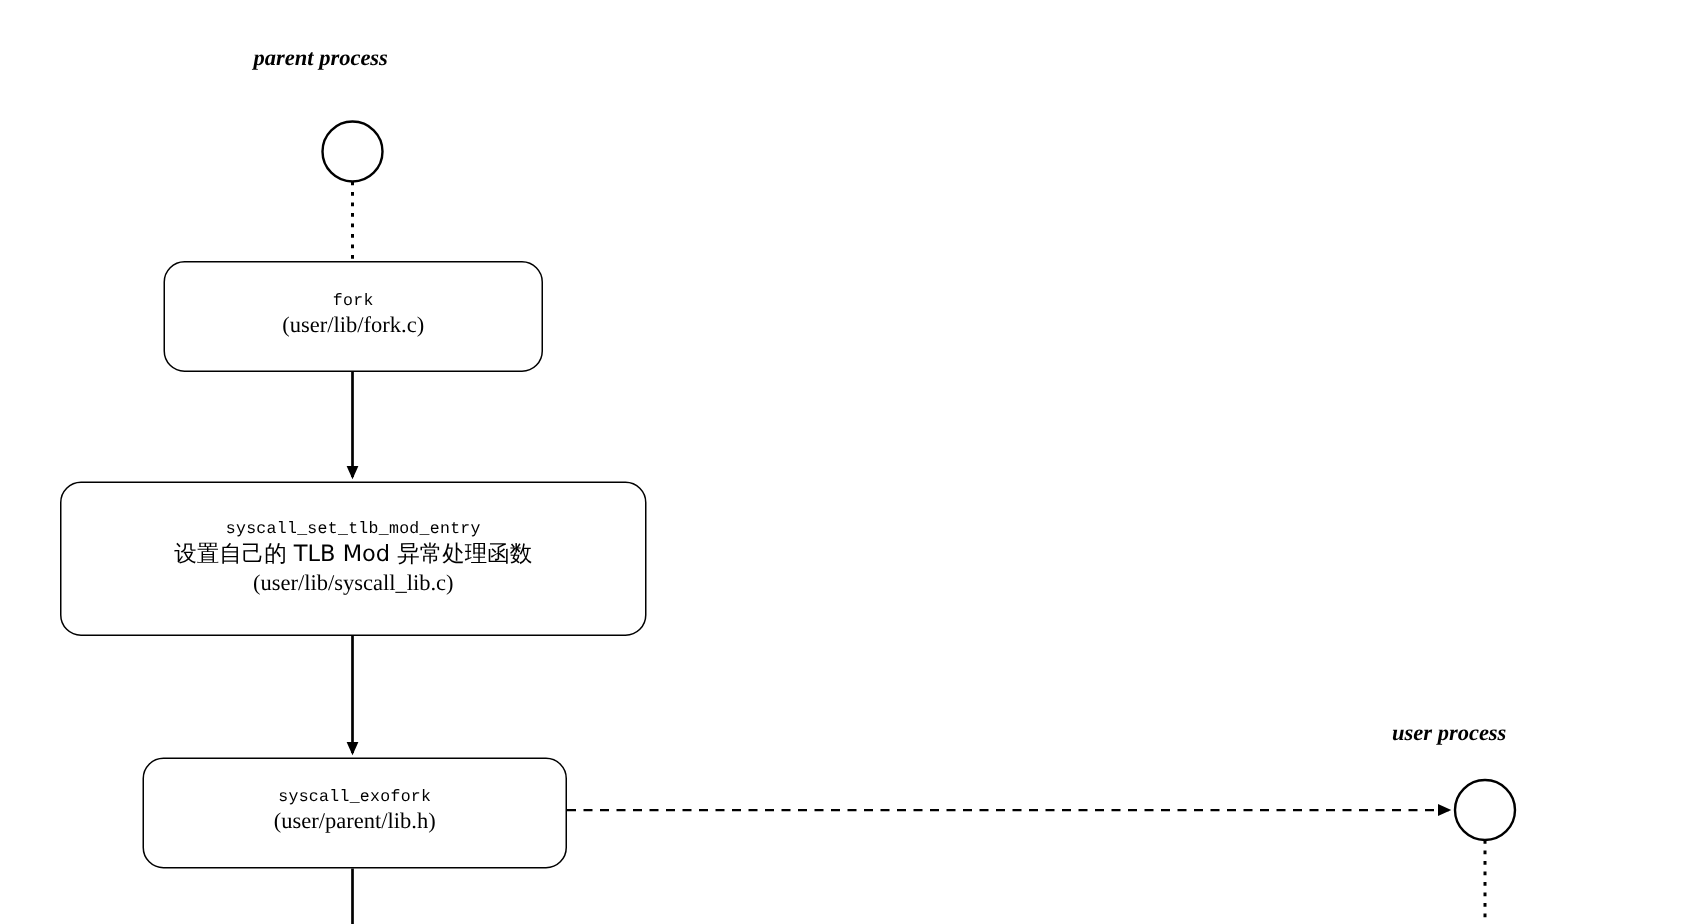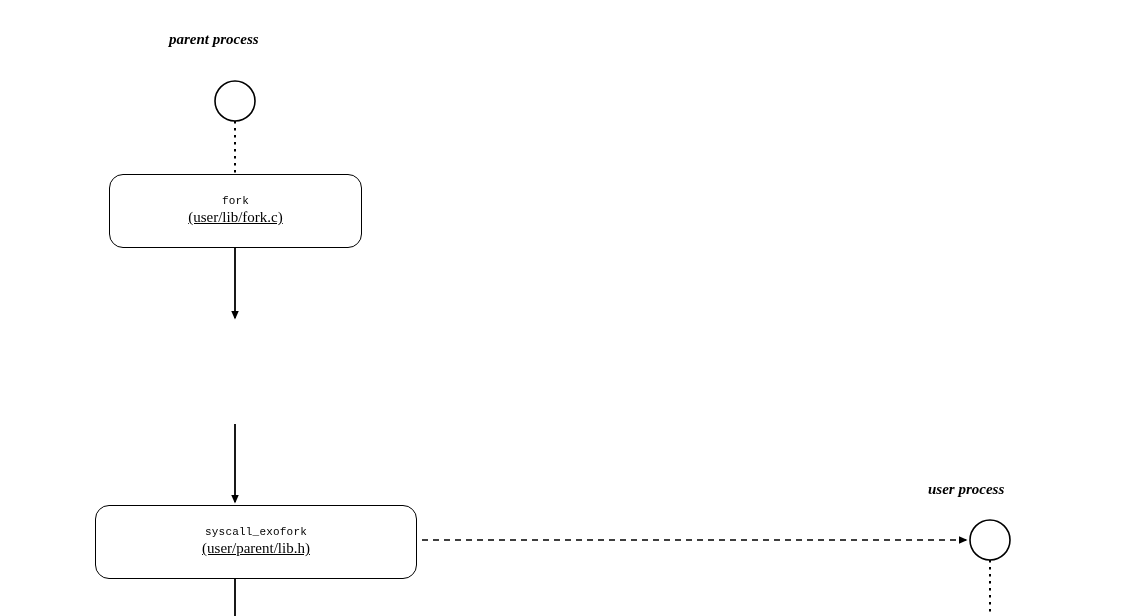--- a/index.html
+++ b/index.html
@@ -47,21 +47,20 @@
     line-height: 1.28;
   }
   .mono {
     font-family: "Liberation Mono", monospace;
     font-size: 11px;
     letter-spacing: 0.2px;
   }
   .serif {
     font-family: "Liberation Serif", serif;
     font-size: 15px;
-    text-decoration: underline;
   }
   .cjk {
     font-family: "DejaVu Sans", sans-serif;
     font-size: 15px;
   }
 </style>
 </head>
 <body>
 
 <div id="canvas">
@@ -94,19 +93,24 @@
   </svg>
 
   <div class="lane-title" style="left:169px; top:31px;">parent process</div>
   <div class="lane-title" style="left:928px; top:481px;">user process</div>
 
   <div class="node" style="left:109px; top:174px; width:253px; height:74px;">
     <div class="mono">fork</div>
     <div class="serif">(user/lib/fork.c)</div>
   </div>
 
+  <div class="node" style="left:40px; top:321px; width:391px; height:103px;">
+    <div class="mono">syscall_set_tlb_mod_entry</div>
+    <div class="cjk">设置自己的 TLB Mod 异常处理函数</div>
+    <div class="serif">(user/lib/syscall_lib.c)</div>
+  </div>
 
-  <div class="node" style="left:95px; top:505px; width:322px; height:74px;">
+  <div class="node" style="left:95px; top:505px; width:283px; height:74px;">
     <div class="mono">syscall_exofork</div>
     <div class="serif">(user/parent/lib.h)</div>
   </div>
 
 </div>
 
 </body></html>

